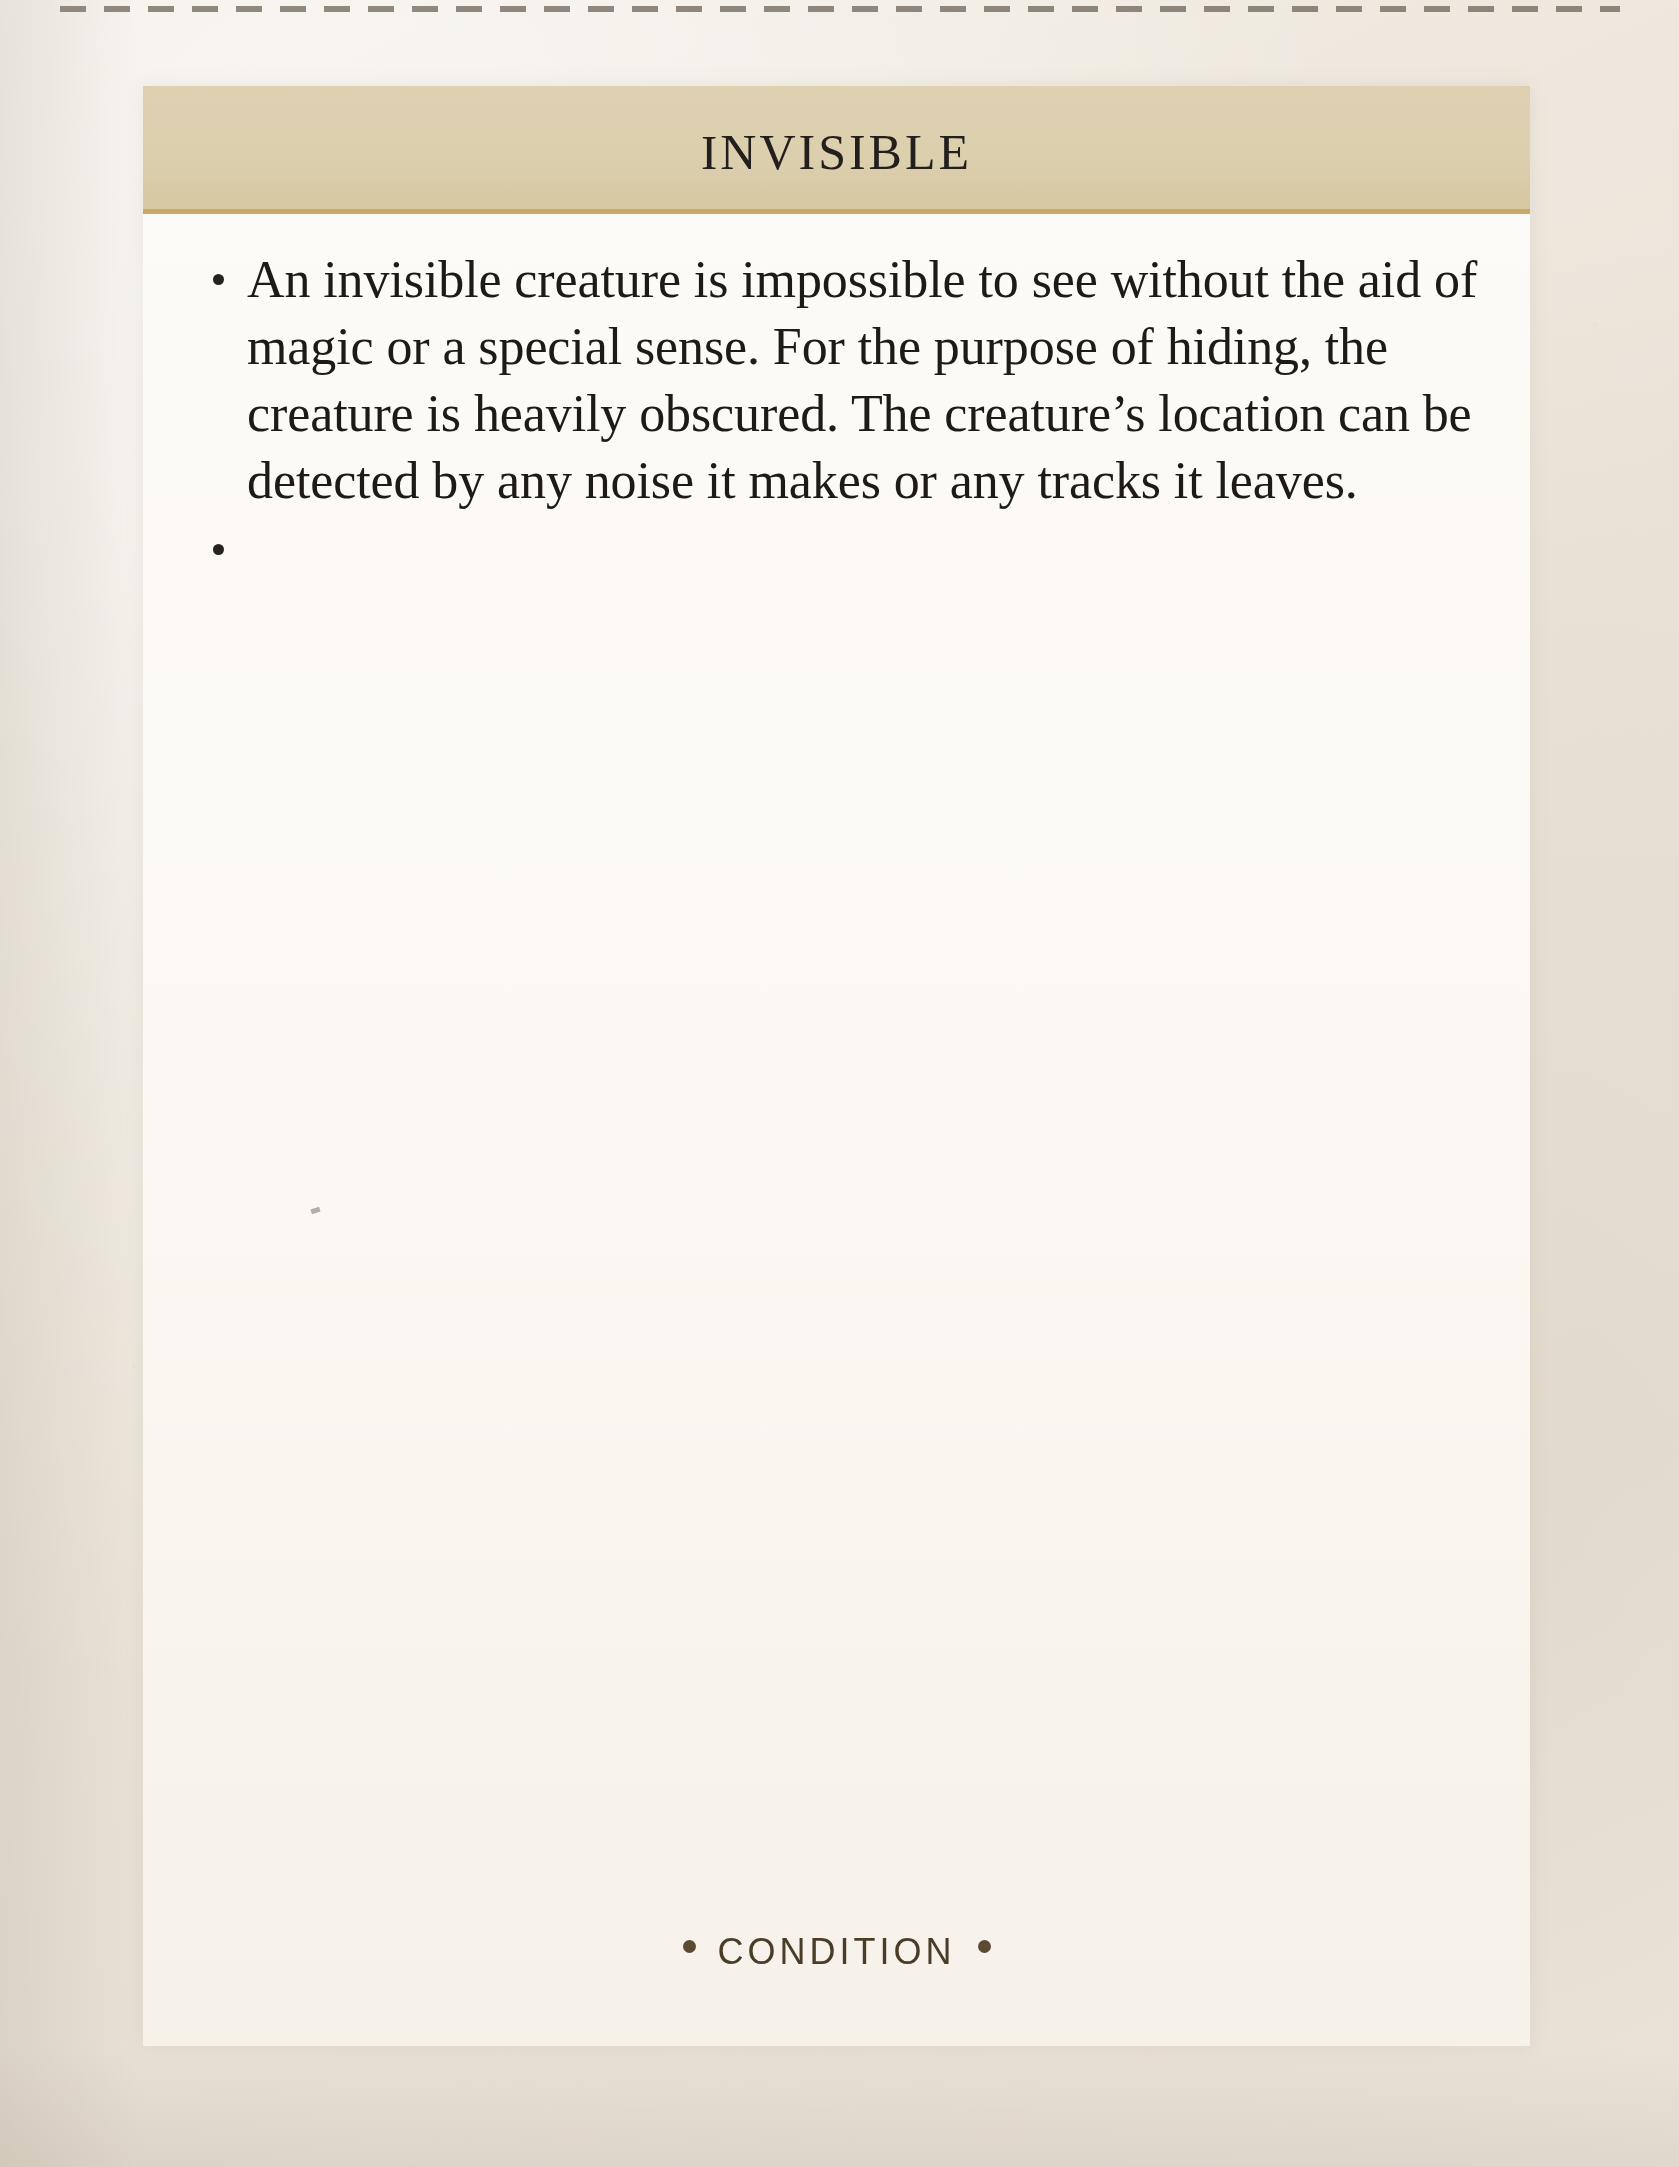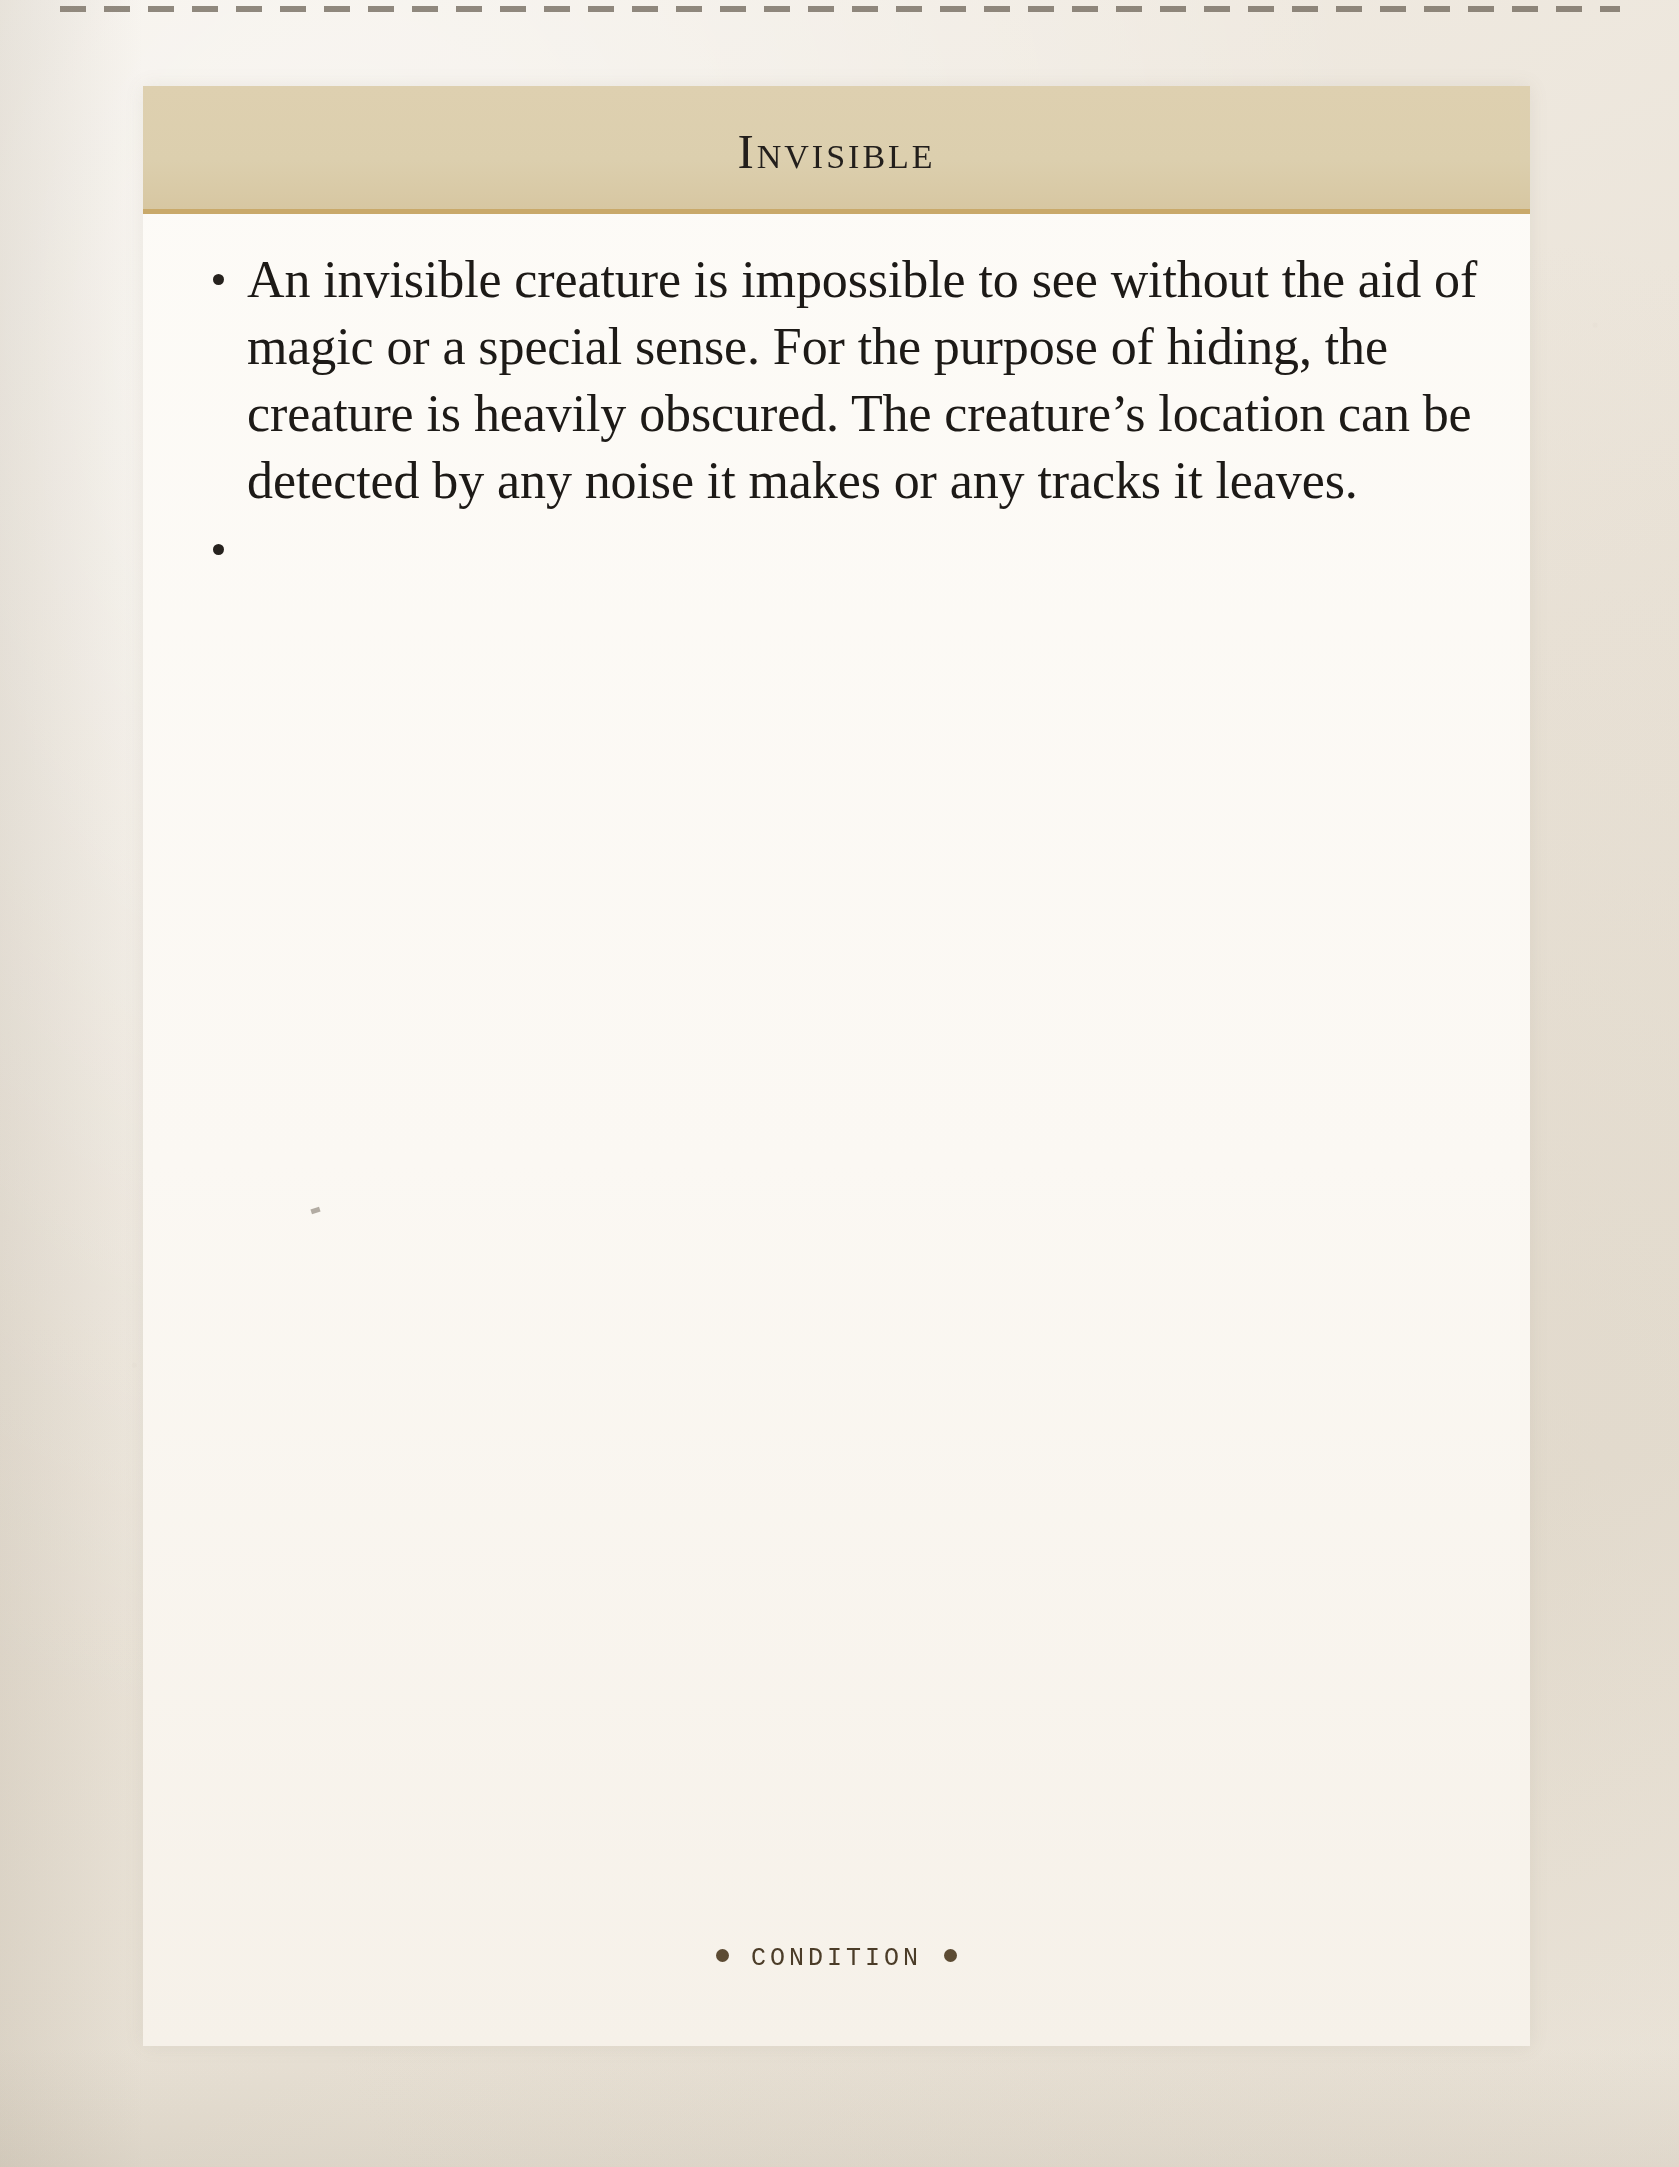--- a/index.html
+++ b/index.html
@@ -77,21 +77,21 @@
     background: linear-gradient(180deg, #ded0b0 0%, #dccfae 60%, #d7c7a2 100%);
     border-bottom: 5px solid #c9a96a;
     box-sizing: border-box;
     display: flex;
     align-items: center;
     justify-content: center;
   }
 
   .title {
     font-family: "Liberation Serif", serif;
-    font-size: 48px;
+    font-size: 72px;
     letter-spacing: 3px;
     color: #231f1c;
     font-variant: small-caps;
     text-transform: lowercase;
     line-height: 1;
     padding-bottom: 6px;
   }
   .title::first-letter {
     font-size: 70px;
   }
@@ -146,22 +146,22 @@
 
   .footer .fdot {
     width: 13px;
     height: 13px;
     border-radius: 50%;
     background: #5c4b33;
     display: inline-block;
   }
 
   .footer .flabel {
-    font-family: Liberation Mono, monospace;
-    font-size: 36px;
+    font-family: Liberation Sans, sans-serif;
+    font-size: 52px;
     letter-spacing: 4px;
     color: #4b3c28;
     font-variant: small-caps;
     text-transform: lowercase;
   }
 
   
   .speck {
     position: absolute;
     left: 168px;

